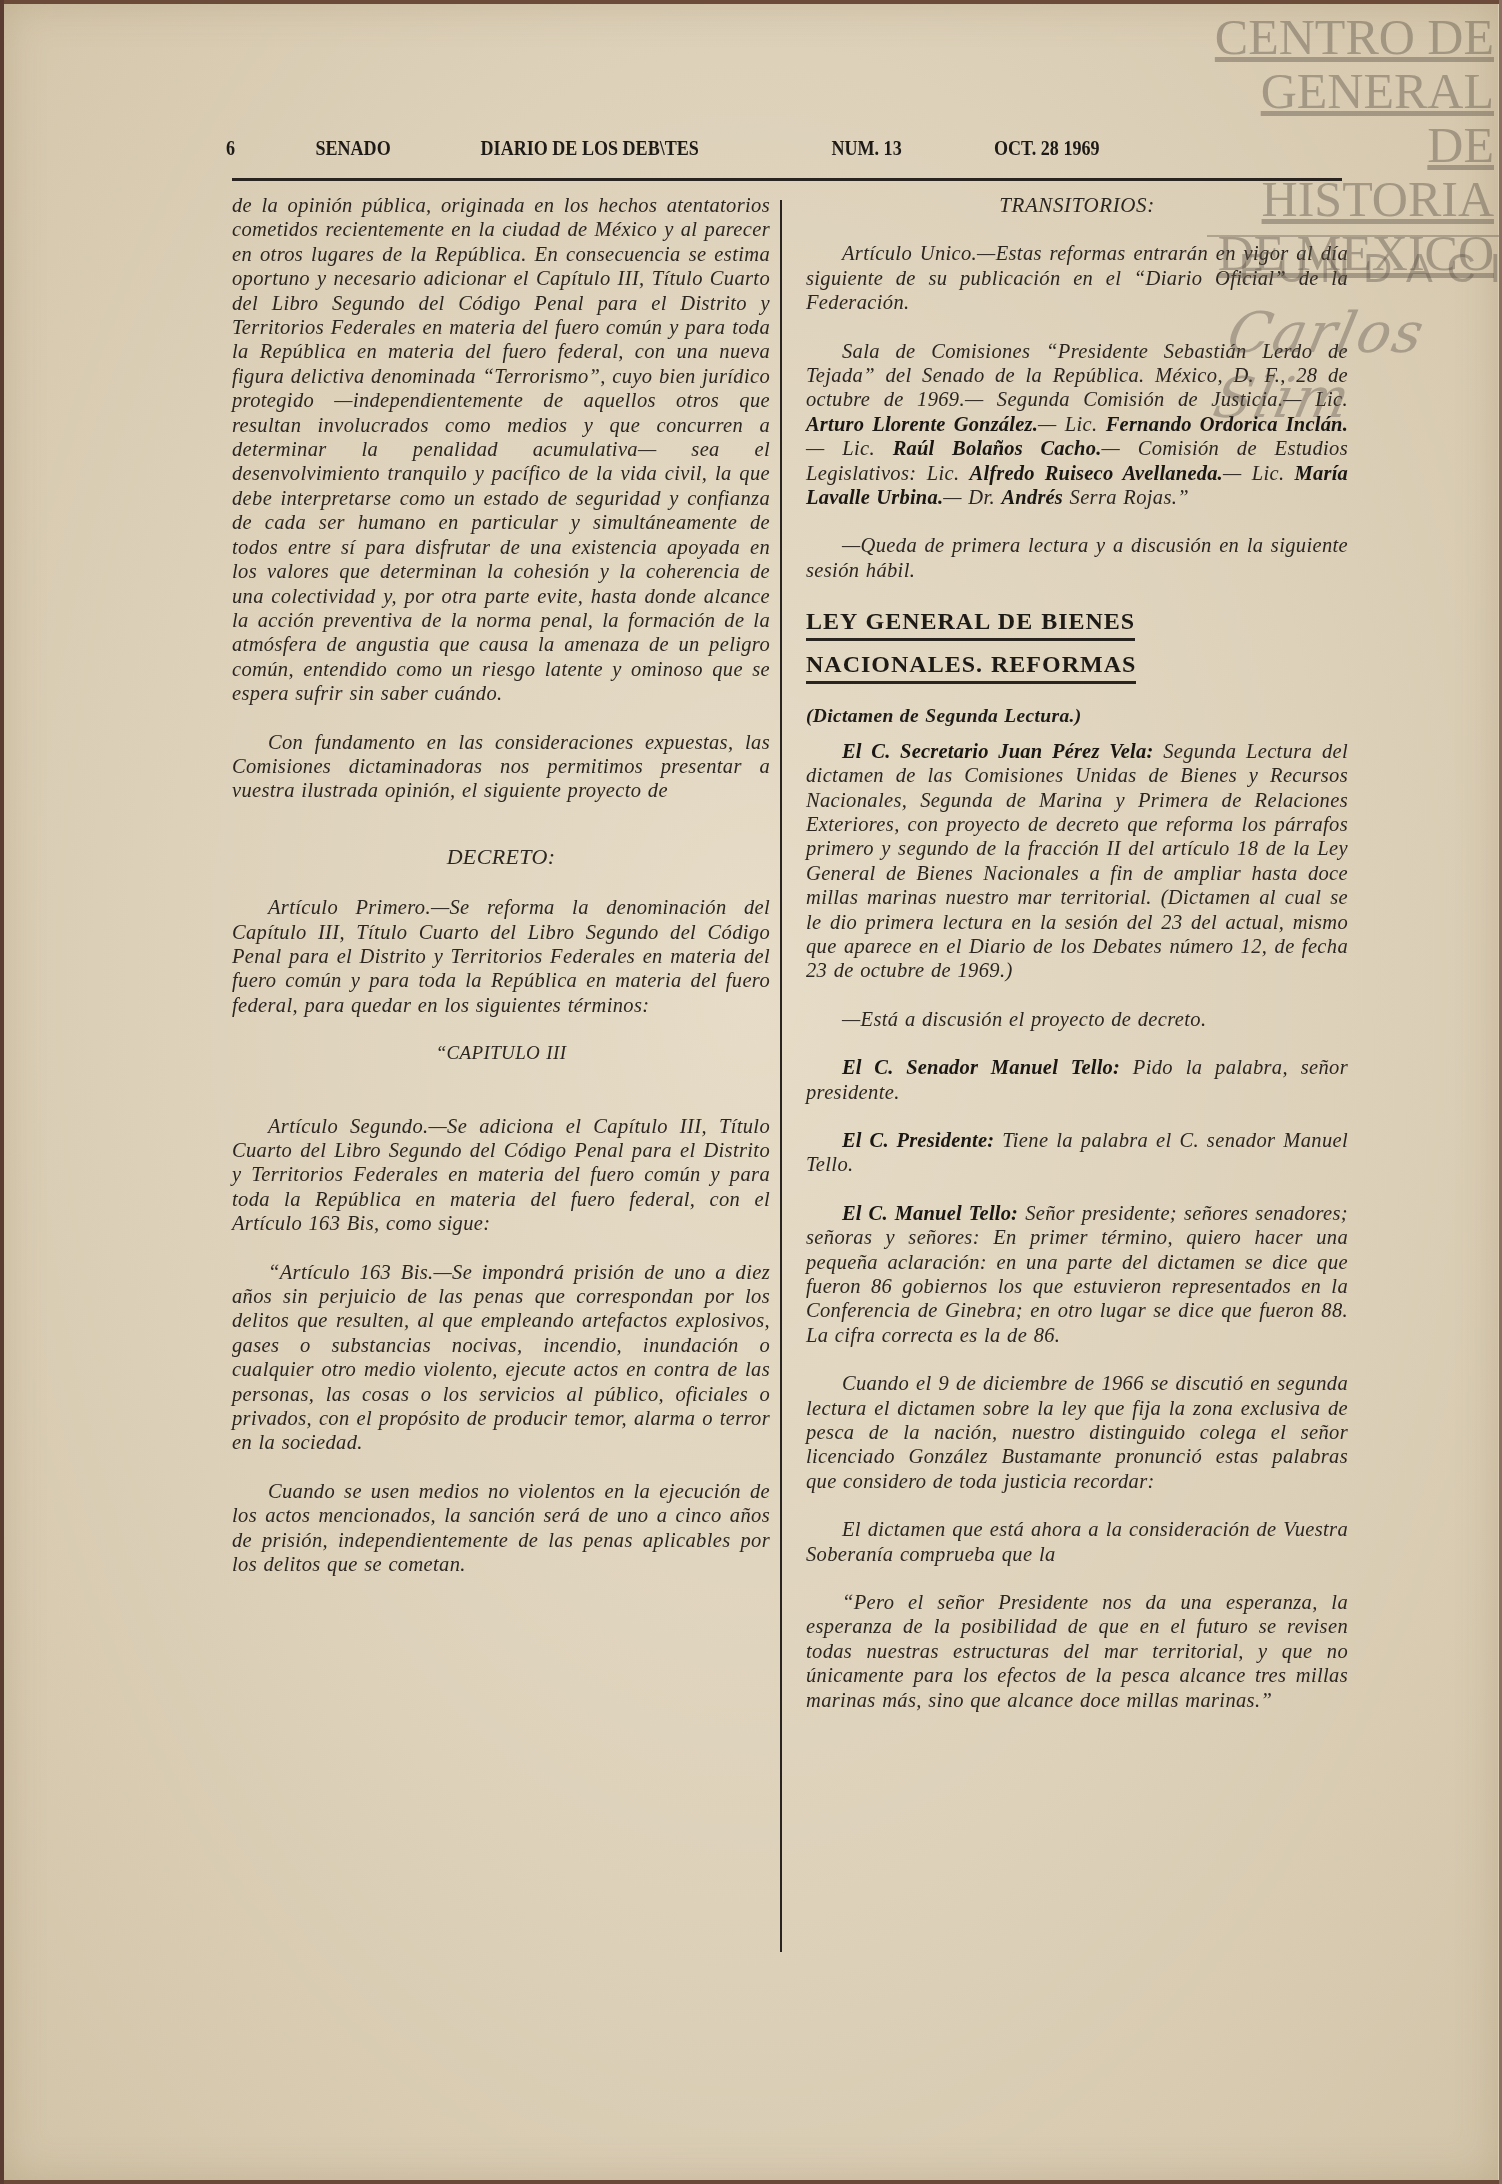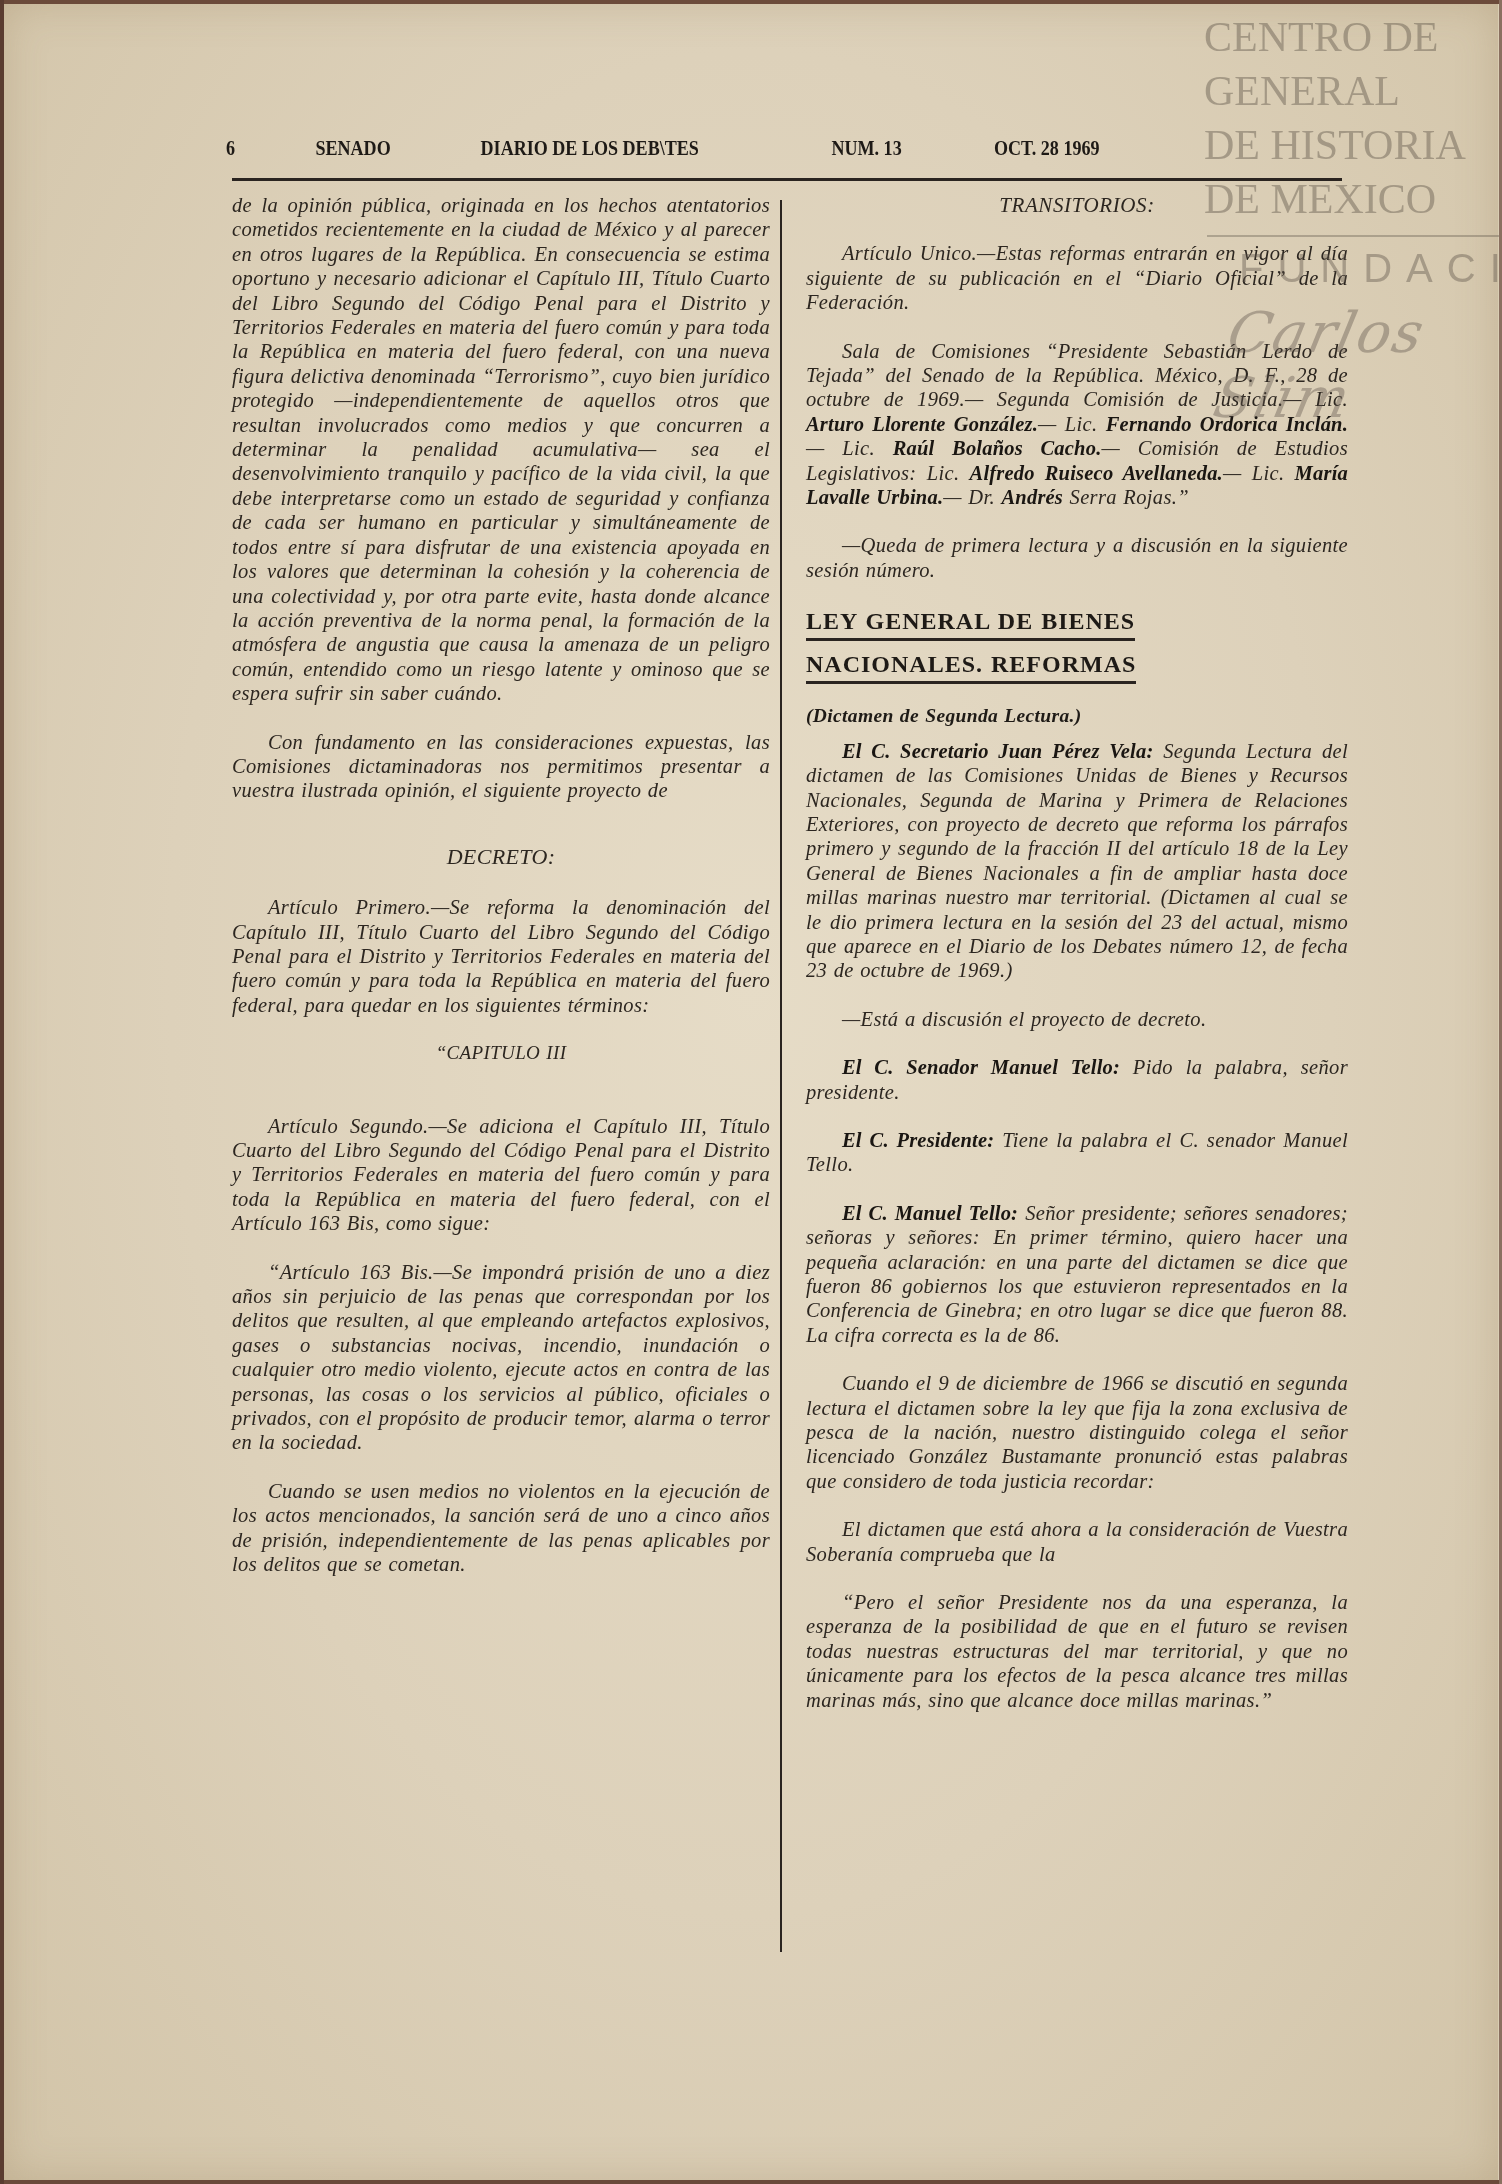--- a/index.html
+++ b/index.html
@@ -71,22 +71,23 @@
   .section-head.first { margin-top: 10px; }
   .section-head.second { margin-top: 8px; margin-bottom: 20px; }
   .dictamen-sub {
     font-weight: bold; font-size: 19.5px; text-indent: 0 !important;
     margin-bottom: 10px !important; color: #1e1a16;
   }
 
   .watermark {
     position: absolute; left: 1200px; top: 6px; width: 290px;
     font-family: "Liberation Serif", serif; color: rgba(90,80,70,0.42);
-    text-align: left; font-size: 42px; line-height: 54px; letter-spacing: 0px;
+    text-align: right; font-size: 50px; line-height: 54px; letter-spacing: 0px;
     pointer-events: none;
+    text-decoration: underline;
   }
   .watermark-rule {
     position: absolute; left: 1203px; top: 231px; width: 299px; height: 2px;
     background: rgba(90,80,70,0.35);
   }
   .watermark-fundacion {
     position: absolute; left: 1235px; top: 242px;
     font-family: "Liberation Sans", sans-serif; font-size: 40px;
     letter-spacing: 14px; color: rgba(90,80,70,0.40);
   }
@@ -120,21 +121,21 @@
     <p class="center sp-capitulo">“CAPITULO III</p>
     <p>Artículo Segundo.—Se adiciona el Capítulo III, Título Cuarto del Libro Segundo del Código Penal para el Distrito y Territorios Federales en materia del fuero común y para toda la República en materia del fuero federal, con el Artículo 163 Bis, como sigue:</p>
     <p>“Artículo 163 Bis.—Se impondrá prisión de uno a diez años sin perjuicio de las penas que correspondan por los delitos que resulten, al que empleando artefactos explosivos, gases o substancias nocivas, incendio, inundación o cualquier otro medio violento, ejecute actos en contra de las personas, las cosas o los servicios al público, oficiales o privados, con el propósito de producir temor, alarma o terror en la sociedad.</p>
     <p>Cuando se usen medios no violentos en la ejecución de los actos mencionados, la sanción será de uno a cinco años de prisión, independientemente de las penas aplicables por los delitos que se cometan.</p>
   </div>
 
   <div class="col col-right">
     <p class="center transitorios">TRANSITORIOS:</p>
     <p>Artículo Unico.—Estas reformas entrarán en vigor al día siguiente de su publicación en el “Diario Oficial” de la Federación.</p>
     <p><span>Sala de Comisiones “Presidente Sebastián Lerdo de Tejada” del Senado de la República. México, D. F., 28 de octubre de 1969.— Segunda Comisión de Justicia.— Lic. </span><b>Arturo Llorente González.</b><span>— Lic. </span><b>Fernando Ordorica Inclán.</b><span>— Lic. </span><b>Raúl Bolaños Cacho.</b><span>— Comisión de Estudios Legislativos: Lic. </span><b>Alfredo Ruiseco Avellaneda.</b><span>— Lic. </span><b>María Lavalle Urbina.</b><span>— Dr. </span><b>Andrés</b><span> Serra Rojas.”</span></p>
-    <p>—Queda de primera lectura y a discusión en la siguiente sesión número.</p>
+    <p>—Queda de primera lectura y a discusión en la siguiente sesión hábil.</p>
 
     <div class="section-head first"><span class="ul">LEY GENERAL DE BIENES</span></div>
     <div class="section-head second"><span class="ul">NACIONALES. REFORMAS</span></div>
 
     <p class="dictamen-sub">(Dictamen de Segunda Lectura.)</p>
     <p><b>El C. Secretario Juan Pérez Vela:</b><span> Segunda Lectura del dictamen de las Comisiones Unidas de Bienes y Recursos Nacionales, Segunda de Marina y Primera de Relaciones Exteriores, con proyecto de decreto que reforma los párrafos primero y segundo de la fracción II del artículo 18 de la Ley General de Bienes Nacionales a fin de ampliar hasta doce millas marinas nuestro mar territorial. (Dictamen al cual se le dio primera lectura en la sesión del 23 del actual, mismo que aparece en el Diario de los Debates número 12, de fecha 23 de octubre de 1969.)</span></p>
     <p>—Está a discusión el proyecto de decreto.</p>
     <p><b>El C. Senador Manuel Tello:</b><span> Pido la palabra, señor presidente.</span></p>
     <p><b>El C. Presidente:</b><span> Tiene la palabra el C. senador Manuel Tello.</span></p>
     <p><b>El C. Manuel Tello:</b><span> Señor presidente; señores senadores; señoras y señores: En primer término, quiero hacer una pequeña aclaración: en una parte del dictamen se dice que fueron 86 gobiernos los que estuvieron representados en la Conferencia de Ginebra; en otro lugar se dice que fueron 88. La cifra correcta es la de 86.</span></p>

